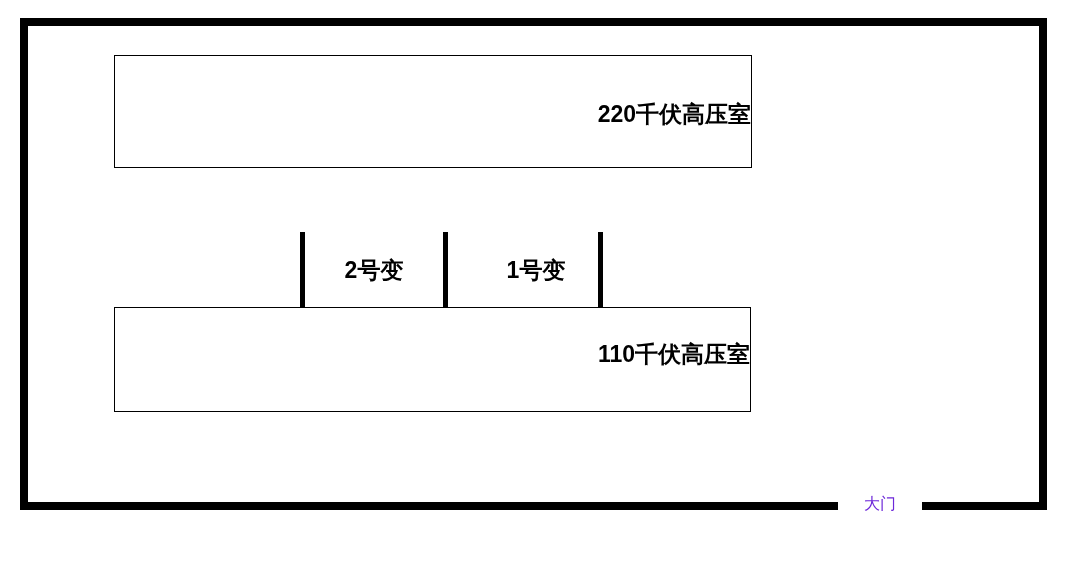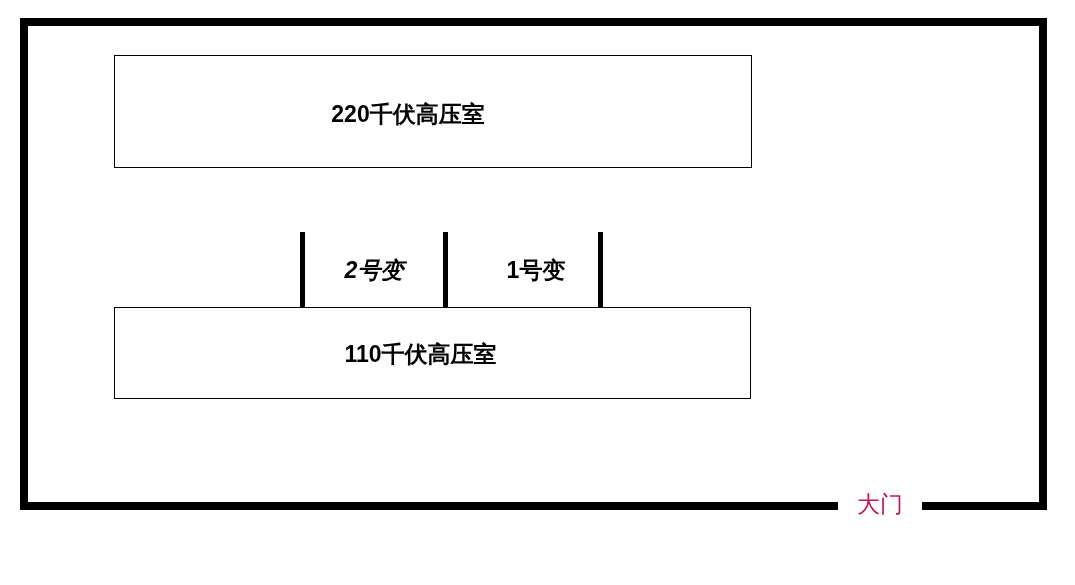--- a/index.html
+++ b/index.html
@@ -32,46 +32,46 @@
 
   
   #gate-label {
     position: absolute;
     left: 838px;
     top: 489px;
     width: 84px;
     height: 30px;
     line-height: 30px;
     text-align: center;
-    font-size: 23px;
-    color: #be185d;
+    font-size: 16px;
+    color: #6d28d9;
     white-space: nowrap;
   }
 
   
   .room {
     position: absolute;
     border: 1px solid #000000;
     background: #ffffff;
     box-sizing: border-box;
   }
   .room-label {
     position: absolute;
     left: 0;
     right: 0;
-    text-align: center;
+    text-align: right;
     font-size: 23px;
     font-weight: bold;
     color: #000000;
     white-space: nowrap;
   }
   #room-220kv { left: 114px; top: 55px;  width: 638px; height: 113px; }
   #room-220kv .room-label { top: 43px; left: -50px; right: 0; }
 
-  #room-110kv { left: 114px; top: 307px; width: 637px; height: 92px; }
+  #room-110kv { left: 114px; top: 307px; width: 637px; height: 105px; }
   #room-110kv .room-label { top: 31px; left: -24px; right: 0; }
 
   
   .bay-divider {
     position: absolute;
     background: #000000;
     width: 5px;
     top: 232px;
     height: 76px;
   }
@@ -82,21 +82,21 @@
   
   .bay-label {
     position: absolute;
     top: 255px;
     font-size: 23px;
     font-weight: bold;
     color: #000000;
     text-align: center;
     white-space: nowrap;
   }
-  #bay-label-2 { left: 305px; width: 138px; font-style: italic; }
+  #bay-label-2 { left: 305px; width: 138px; }
   #bay-label-1 { left: 448px; width: 176px; }
 
   
   #temp-box-label {
     position: absolute;
     left: 48px;
     top: 538px;
     font-size: 23px;
     font-weight: bold;
     color: #000000;

